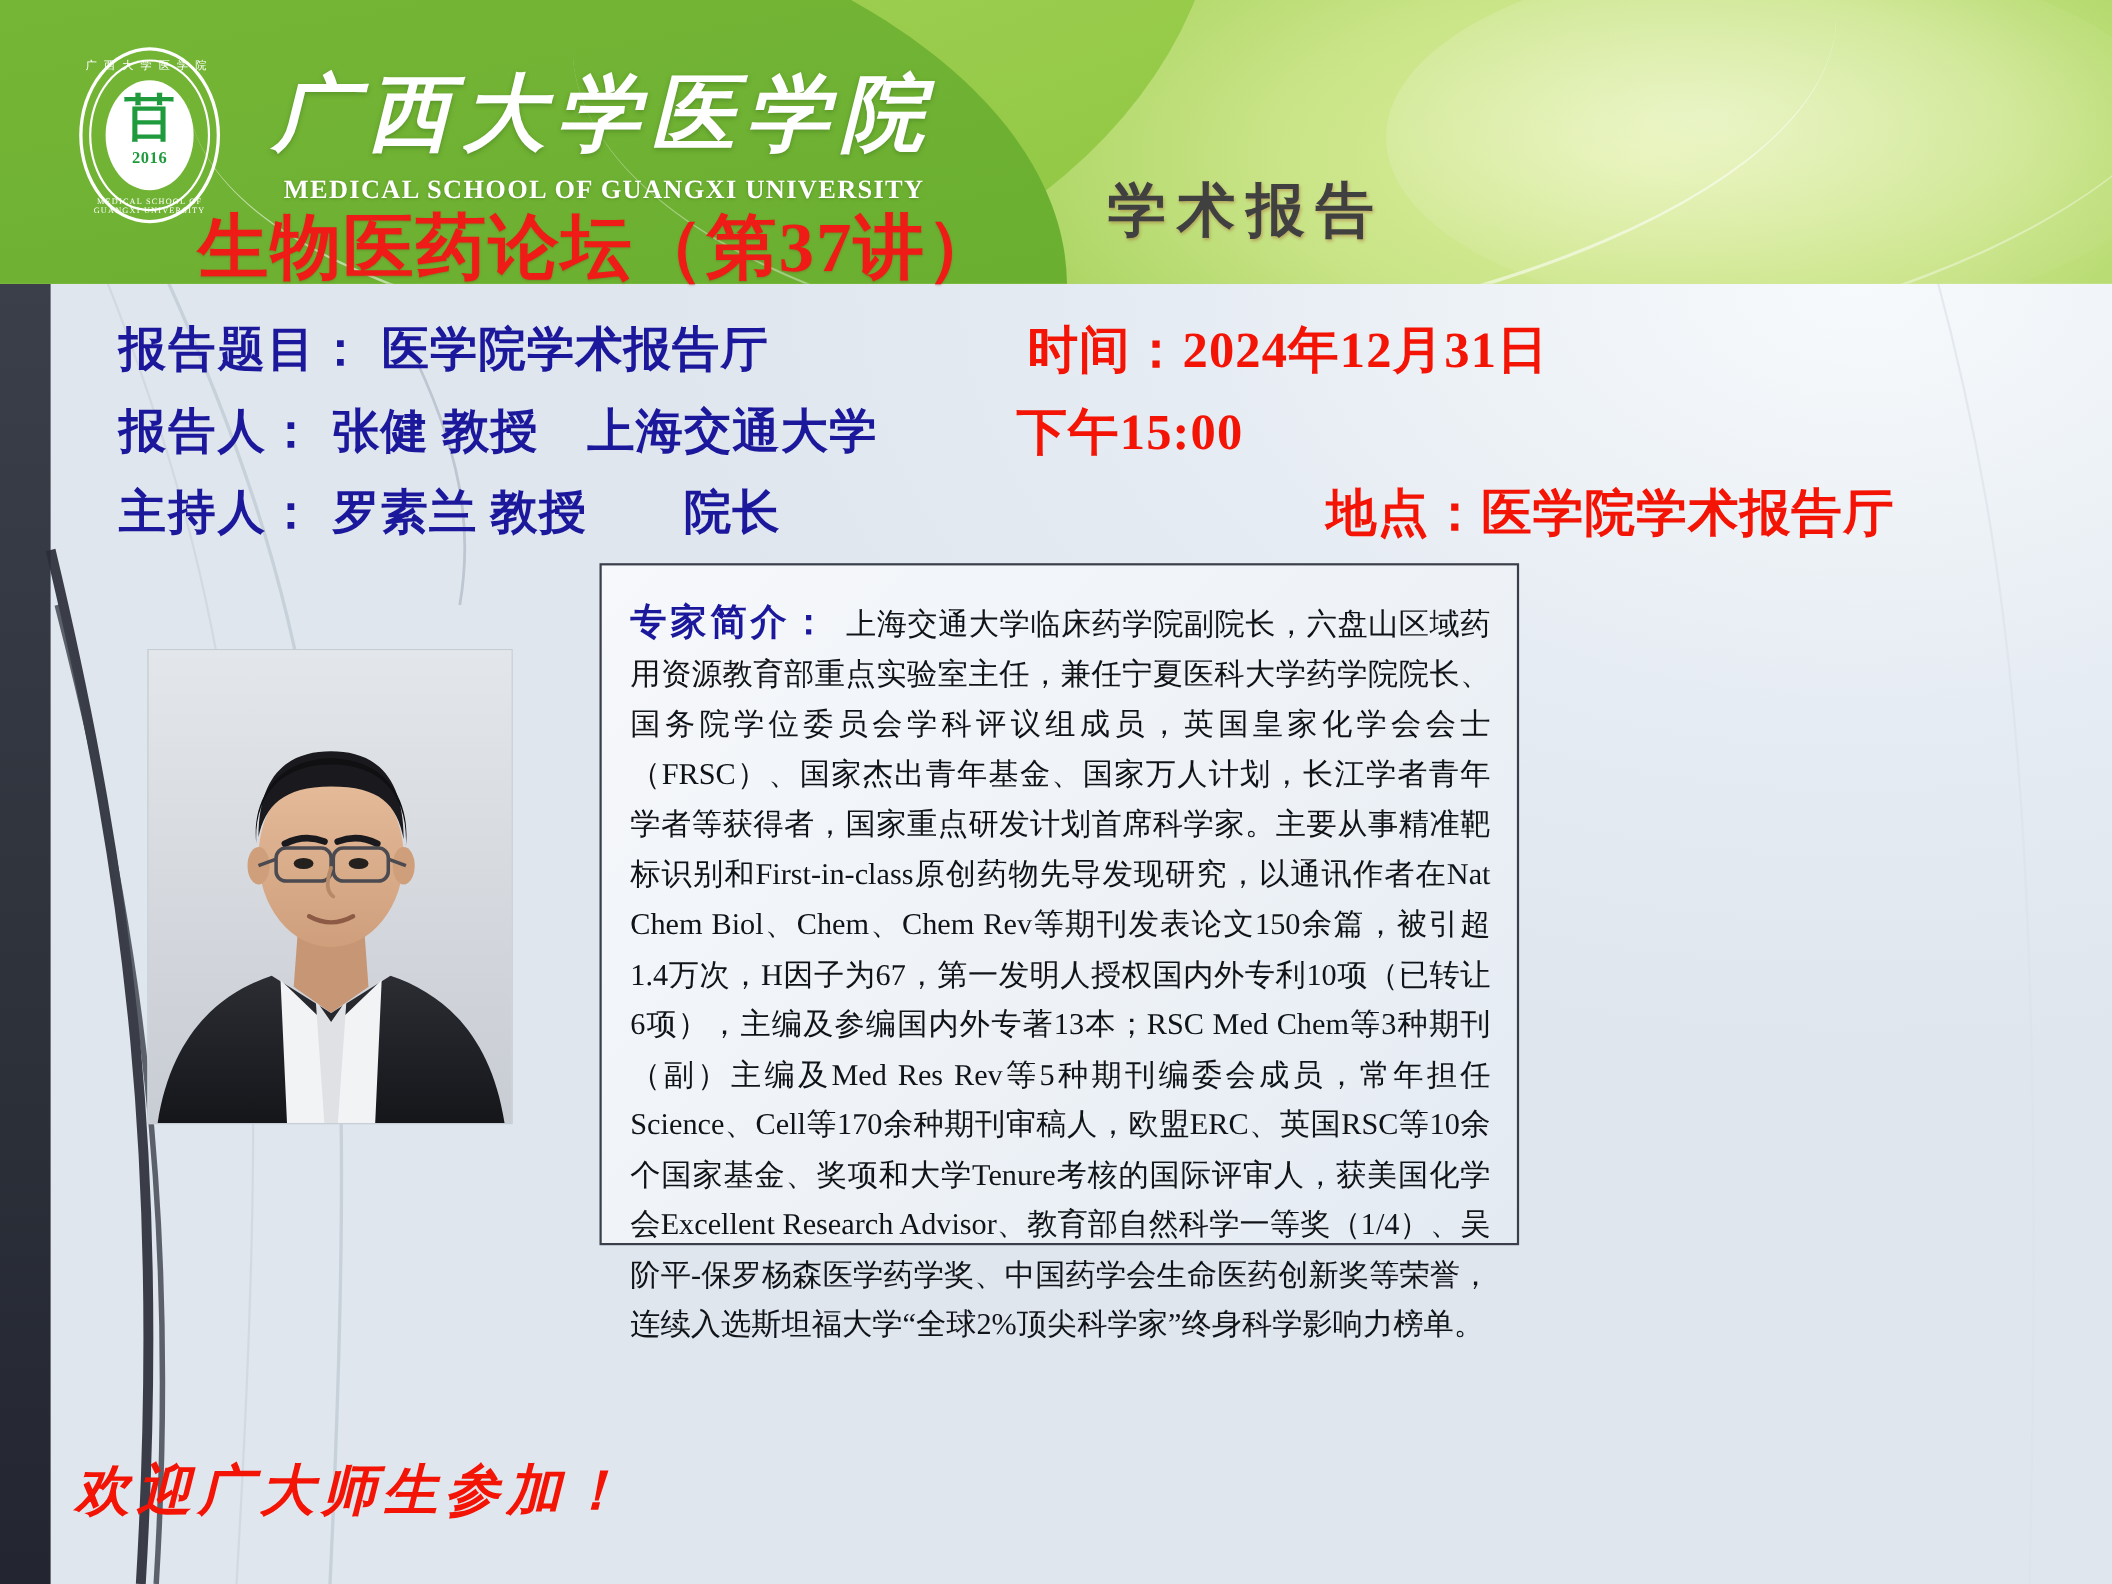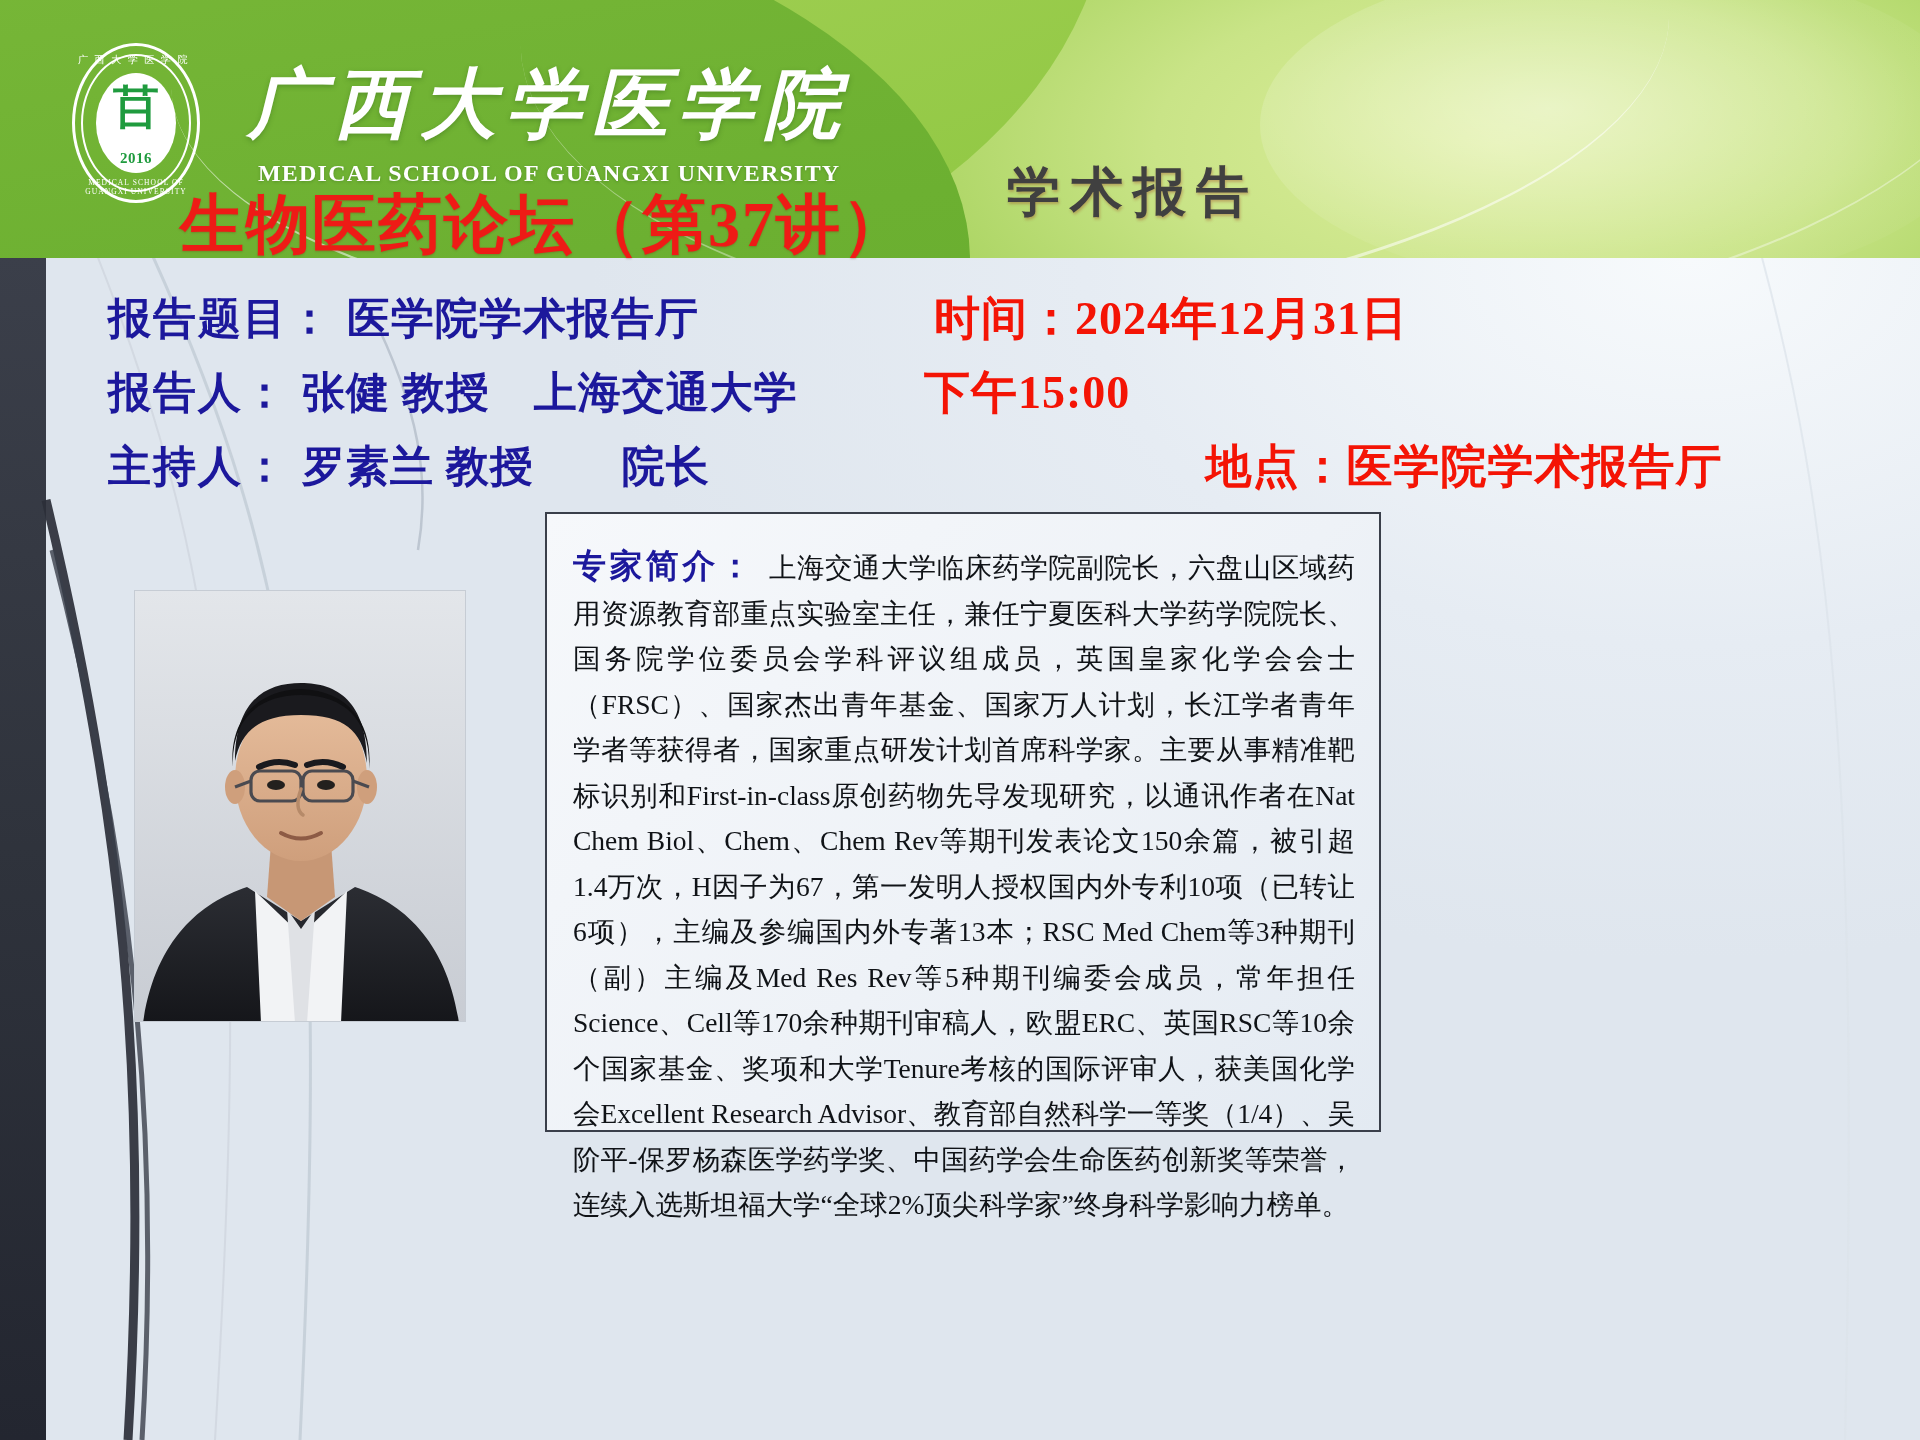--- a/index.html
+++ b/index.html
@@ -106,21 +106,21 @@
     border-radius:50%;
   }
   .seal-glyph {
     position:absolute; left:0; top:6px;
     width:80px; text-align:center;
     font-family:"Liberation Serif", serif;
     font-size:46px; line-height:58px;
     color:#1f9b3e; font-weight:700;
   }
   .seal-year {
-    position:absolute; left:0; bottom:6px;
+    position:absolute; left:0; bottom:20px;
     width:80px; text-align:center;
     font-family:"Liberation Serif", serif;
     font-size:15px; font-weight:700; color:#1f9b3e;
     letter-spacing:.5px;
   }
   .seal-cn-arc {
     position:absolute; left:0; top:9px;
     width:128px; text-align:center;
     font-size:11px; color:#fff; letter-spacing:7px;
     transform:scale(.92);
@@ -387,14 +387,15 @@
       <path d="M 146 242 q 20 11 40 0" stroke="#8d5b45" stroke-width="4" fill="none" stroke-linecap="round"></path>
     </svg>
   </div>
 
   <div class="bio-box">
     <div class="bio-text">
       <span class="bio-label">专家简介：</span><span>上海交通大学临床药学院副院长，六盘山区域药用资源教育部重点实验室主任，兼任宁夏医科大学药学院院长、国务院学位委员会学科评议组成员，英国皇家化学会会士（FRSC）、国家杰出青年基金、国家万人计划，长江学者青年学者等获得者，国家重点研发计划首席科学家。主要从事精准靶标识别和First-in-class原创药物先导发现研究，以通讯作者在Nat Chem Biol、Chem、Chem Rev等期刊发表论文150余篇，被引超1.4万次，H因子为67，第一发明人授权国内外专利10项（已转让6项），主编及参编国内外专著13本；RSC Med Chem等3种期刊（副）主编及Med Res Rev等5种期刊编委会成员，常年担任Science、Cell等170余种期刊审稿人，欧盟ERC、英国RSC等10余个国家基金、奖项和大学Tenure考核的国际评审人，获美国化学会Excellent Research Advisor、教育部自然科学一等奖（1/4）、吴阶平-保罗杨森医学药学奖、中国药学会生命医药创新奖等荣誉，连续入选斯坦福大学“全球2%顶尖科学家”终身科学影响力榜单。</span>
     </div>
   </div>
 
+  <div class="welcome">欢迎广大师生参加！</div>
 
 </div>
 
 </body></html>

